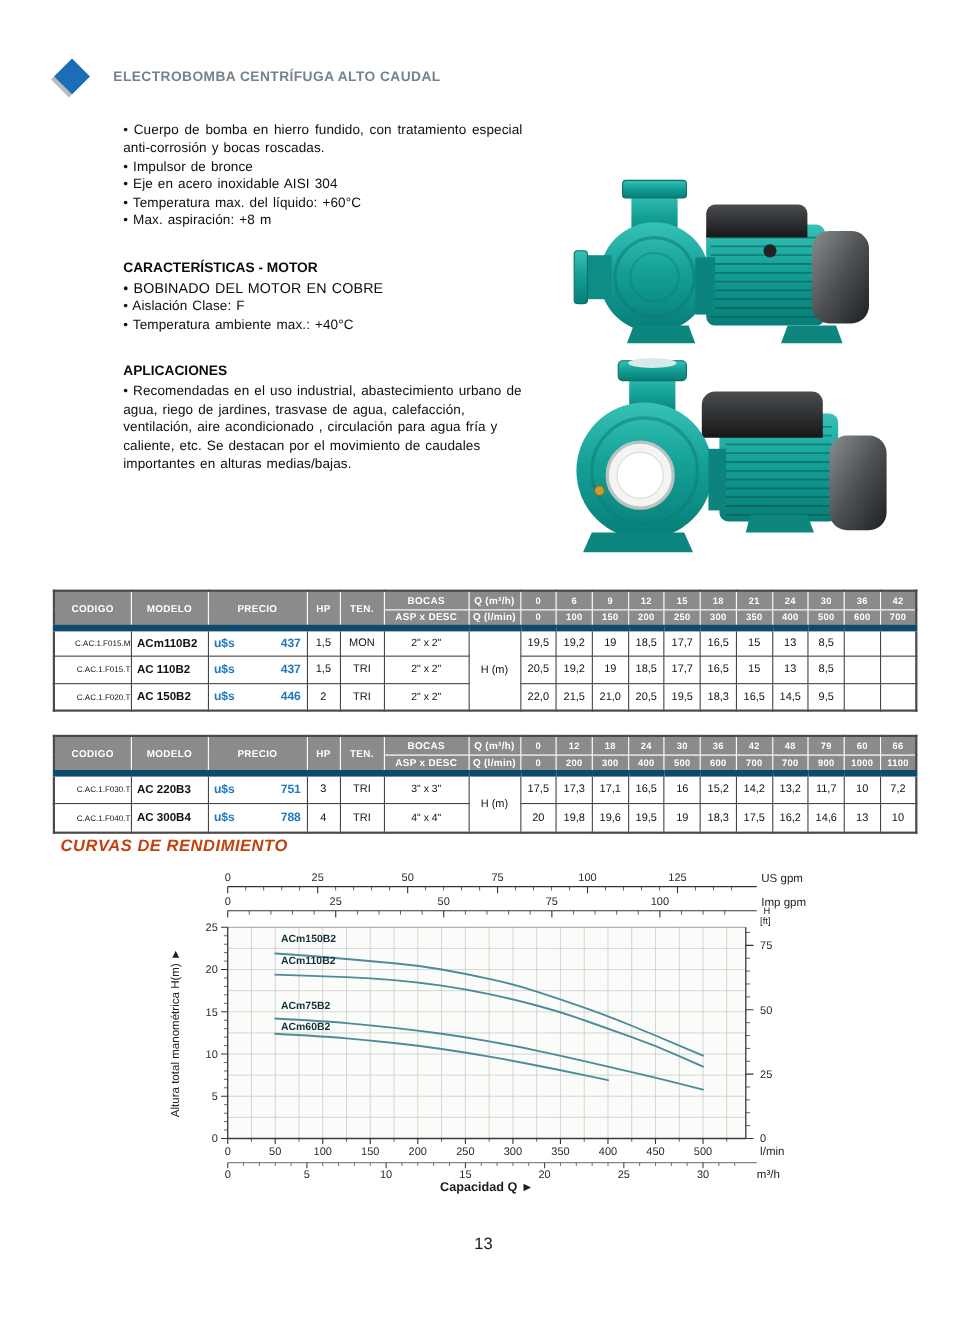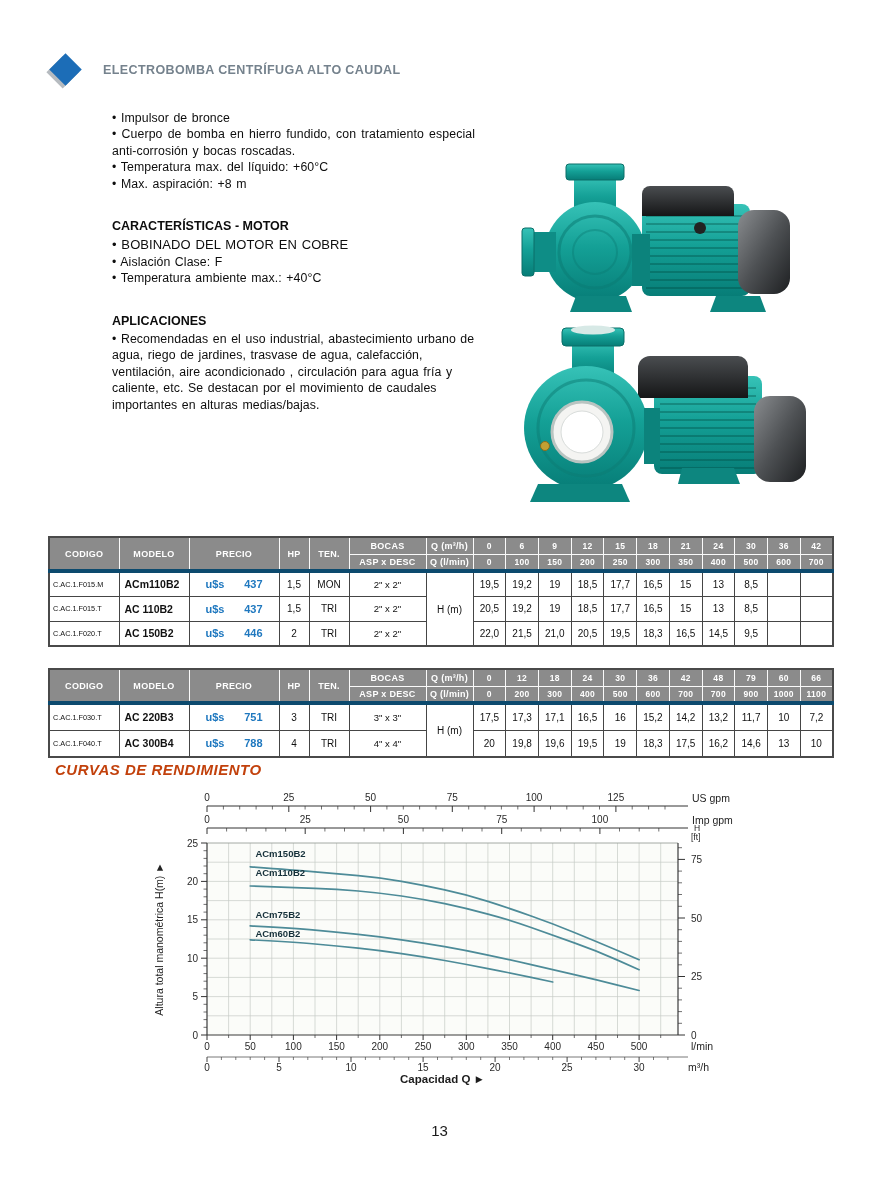--- a/index.html
+++ b/index.html
@@ -22,26 +22,26 @@
   .sec-2 p{text-align:left}
   .sec-1 p:first-of-type{font-size:13px}
 
   
   .spec-table{position:absolute;left:48px;border-collapse:collapse;table-layout:fixed;width:786px;
               background:#fff;border:2px solid #4a4a4a}
   #table-1{top:536px} #table-2{top:668px}
   .spec-table th{background:#8b8b8b;color:#fff;font-size:9px;font-weight:bold;
                  border:1px solid #fafafa;height:17px;letter-spacing:.3px;text-align:center}
   .spec-table th.qv{font-size:8.5px}
-  .spec-table thead tr:last-child th,.spec-table th.rs{border-bottom:4px solid #0c4a6e}
+  .spec-table thead tr:last-child th,.spec-table th.rs{border-bottom:6px solid #0c4a6e}
   .spec-table td{border:1px solid #454545;font-size:10px;text-align:center;color:#111;height:25px}
   .t2 td{height:27px}
-  td.c-cod{font-size:7.3px;text-align:left;padding-left:3px}
+  td.c-cod{font-size:7.3px;text-align:right;padding-left:3px}
   td.c-mod{font-weight:bold;font-size:10.5px;text-align:left;padding-left:5px}
-  td.c-pre{padding:0 16px}
+  td.c-pre{padding:0 5px}
   .pre-flex{display:flex;justify-content:space-between;align-items:center;
             color:#1f78bf;font-weight:bold;font-size:11px}
   td.c-boc{font-size:9.5px}
   td.c-hm{font-size:10px}
 
   
   .curves-title{position:absolute;left:55px;top:761px;font-size:15px;font-weight:bold;
                 font-style:italic;color:#c2410c;letter-spacing:.5px}
   #chart{position:absolute;left:140px;top:788px;width:680px;height:330px}
   #chart text{font-family:"Liberation Sans","DejaVu Sans",sans-serif}
@@ -63,22 +63,23 @@
 
 <div class="page">
 
   <header class="hdr">
     <span class="diamond"></span>
     <h1>ELECTROBOMBA CENTRÍFUGA ALTO CAUDAL</h1>
   </header>
 
   <div class="textcol" id="sections">
       <section class="sec sec-0">
+        <p>• Cuerpo de bomba en hierro fundido, con tratamiento especial anti-corrosión y bocas roscadas.</p>
         <p>• Impulsor de bronce</p>
-        <p>• Cuerpo de bomba en hierro fundido, con tratamiento especial anti-corrosión y bocas roscadas.</p>
+        <p>• Eje en acero inoxidable AISI 304</p>
         <p>• Temperatura max. del líquido: +60°C</p>
         <p>• Max. aspiración: +8 m</p>
       </section>
       <section class="sec sec-1">
         <h3>CARACTERÍSTICAS - MOTOR</h3>
         <p>• BOBINADO DEL MOTOR EN COBRE</p>
         <p>• Aislación Clase: F</p>
         <p>• Temperatura ambiente max.: +40°C</p>
       </section>
       <section class="sec sec-2">

